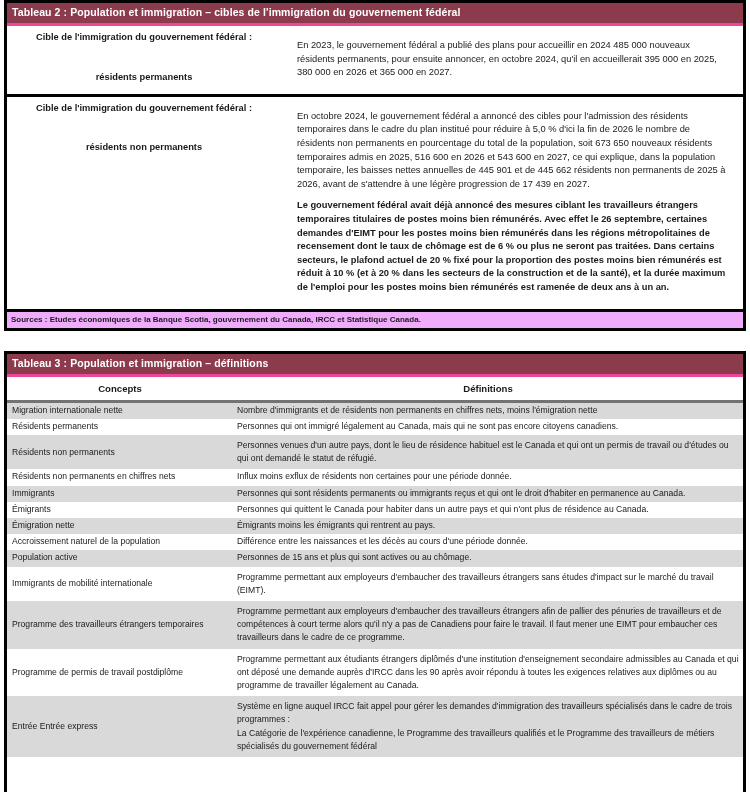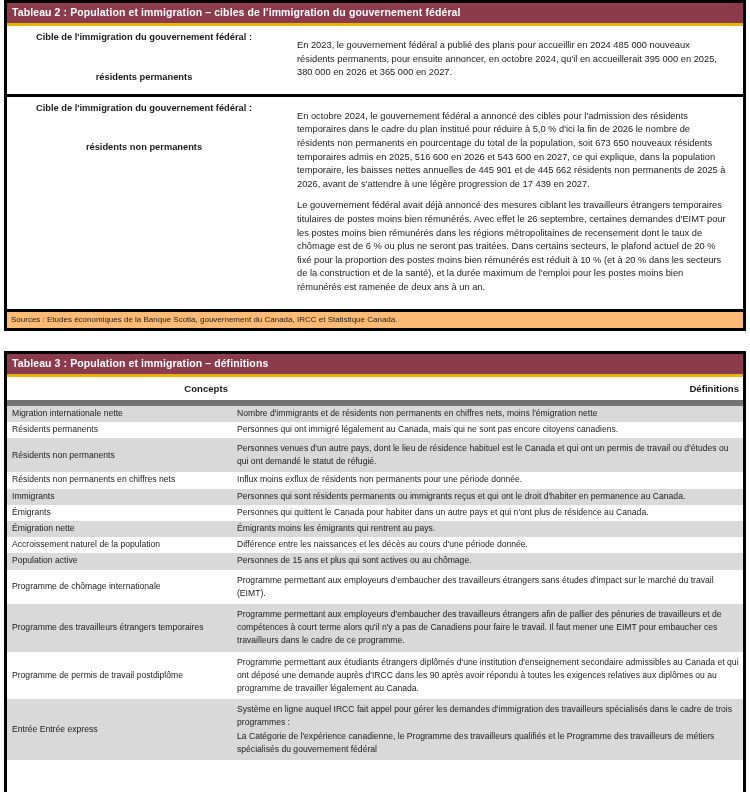--- a/index.html
+++ b/index.html
@@ -35,21 +35,21 @@
   }
 
   .tbl-title {
     background: #8C3B4C;
     color: #ffffff;
     font-weight: bold;
     font-size: 10.5px;
     line-height: 13px;
     padding: 3px 0 4px 5px;
     letter-spacing: 0.1px;
-    border-bottom: 3px solid #eab308;
+    border-bottom: 3px solid #ec4899;
   }
 
   
   .t2 table {
     width: 100%;
     border-collapse: collapse;
     table-layout: fixed;
   }
   .t2 td {
     vertical-align: top;
@@ -76,51 +76,53 @@
     padding-right: 8px;
   }
   .t2 tr.row-sep td {
     border-bottom: 3px solid #000000;
   }
   .t2 p {
     margin: 8px;
   }
   .t2 p + p {
     margin-top: 0px;
+    font-weight: bold;
   }
 
   
   .sources {
     font-size: 8px;
     line-height: 11px;
     padding: 2px 0 3px 4px;
     color: #1a1a1a;
     border-top: 3px solid #000000;
-    background: #fdba74;
+    background: #f0abfc;
+    font-weight: bold;
   }
 
   .gap {
     height: 20px;
     background: #ffffff;
   }
 
   
   .t3 table {
     width: 100%;
     border-collapse: collapse;
     table-layout: fixed;
   }
   .t3 th {
     font-size: 9.6px;
     line-height: 13px;
     font-weight: bold;
-    text-align: right;
+    text-align: center;
     padding: 5px 4px 5px 5px;
     background: #ffffff;
-    border-bottom: 6px solid #737373;
+    border-bottom: 3px solid #737373;
     vertical-align: bottom;
   }
   .t3 th.c1 { width: 216px; }
   .t3 td {
     font-size: 8.6px;
     line-height: 13.2px;
     padding: 1px 4px 2px 5px;
     vertical-align: middle;
   }
   .t3 td.c1 { width: 216px; }
@@ -194,21 +196,21 @@
         </tr>
         <tr class="shade">
           <td class="c1 tall">Résidents non permanents</td>
           <td class="c2 tall">
             <p>Personnes venues d'un autre pays, dont le lieu de résidence habituel est le Canada et qui ont un permis de travail ou d'études ou qui ont demandé le statut de réfugié.</p>
           </td>
         </tr>
         <tr class="plain">
           <td class="c1">Résidents non permanents en chiffres nets</td>
           <td class="c2">
-            <p>Influx moins exflux de résidents non permanents pour une période donnée.</p>
+            <p>Influx moins exflux de résidents non certaines pour une période donnée.</p>
           </td>
         </tr>
         <tr class="shade">
           <td class="c1">Immigrants</td>
           <td class="c2">
             <p>Personnes qui sont résidents permanents ou immigrants reçus et qui ont le droit d'habiter en permanence au Canada.</p>
           </td>
         </tr>
         <tr class="plain">
           <td class="c1">Émigrants</td>
@@ -228,21 +230,21 @@
             <p>Différence entre les naissances et les décès au cours d'une période donnée.</p>
           </td>
         </tr>
         <tr class="shade">
           <td class="c1">Population active</td>
           <td class="c2">
             <p>Personnes de 15 ans et plus qui sont actives ou au chômage.</p>
           </td>
         </tr>
         <tr class="plain">
-          <td class="c1 tall">Programme de chômage internationale</td>
+          <td class="c1 tall">Immigrants de mobilité internationale</td>
           <td class="c2 tall">
             <p>Programme permettant aux employeurs d'embaucher des travailleurs étrangers sans études d'impact sur le marché du travail (EIMT).</p>
           </td>
         </tr>
         <tr class="shade">
           <td class="c1 tall">Programme des travailleurs étrangers temporaires</td>
           <td class="c2 tall">
             <p>Programme permettant aux employeurs d'embaucher des travailleurs étrangers afin de pallier des pénuries de travailleurs et de compétences à court terme alors qu'il n'y a pas de Canadiens pour faire le travail. Il faut mener une EIMT pour embaucher ces travailleurs dans le cadre de ce programme.</p>
           </td>
         </tr>

